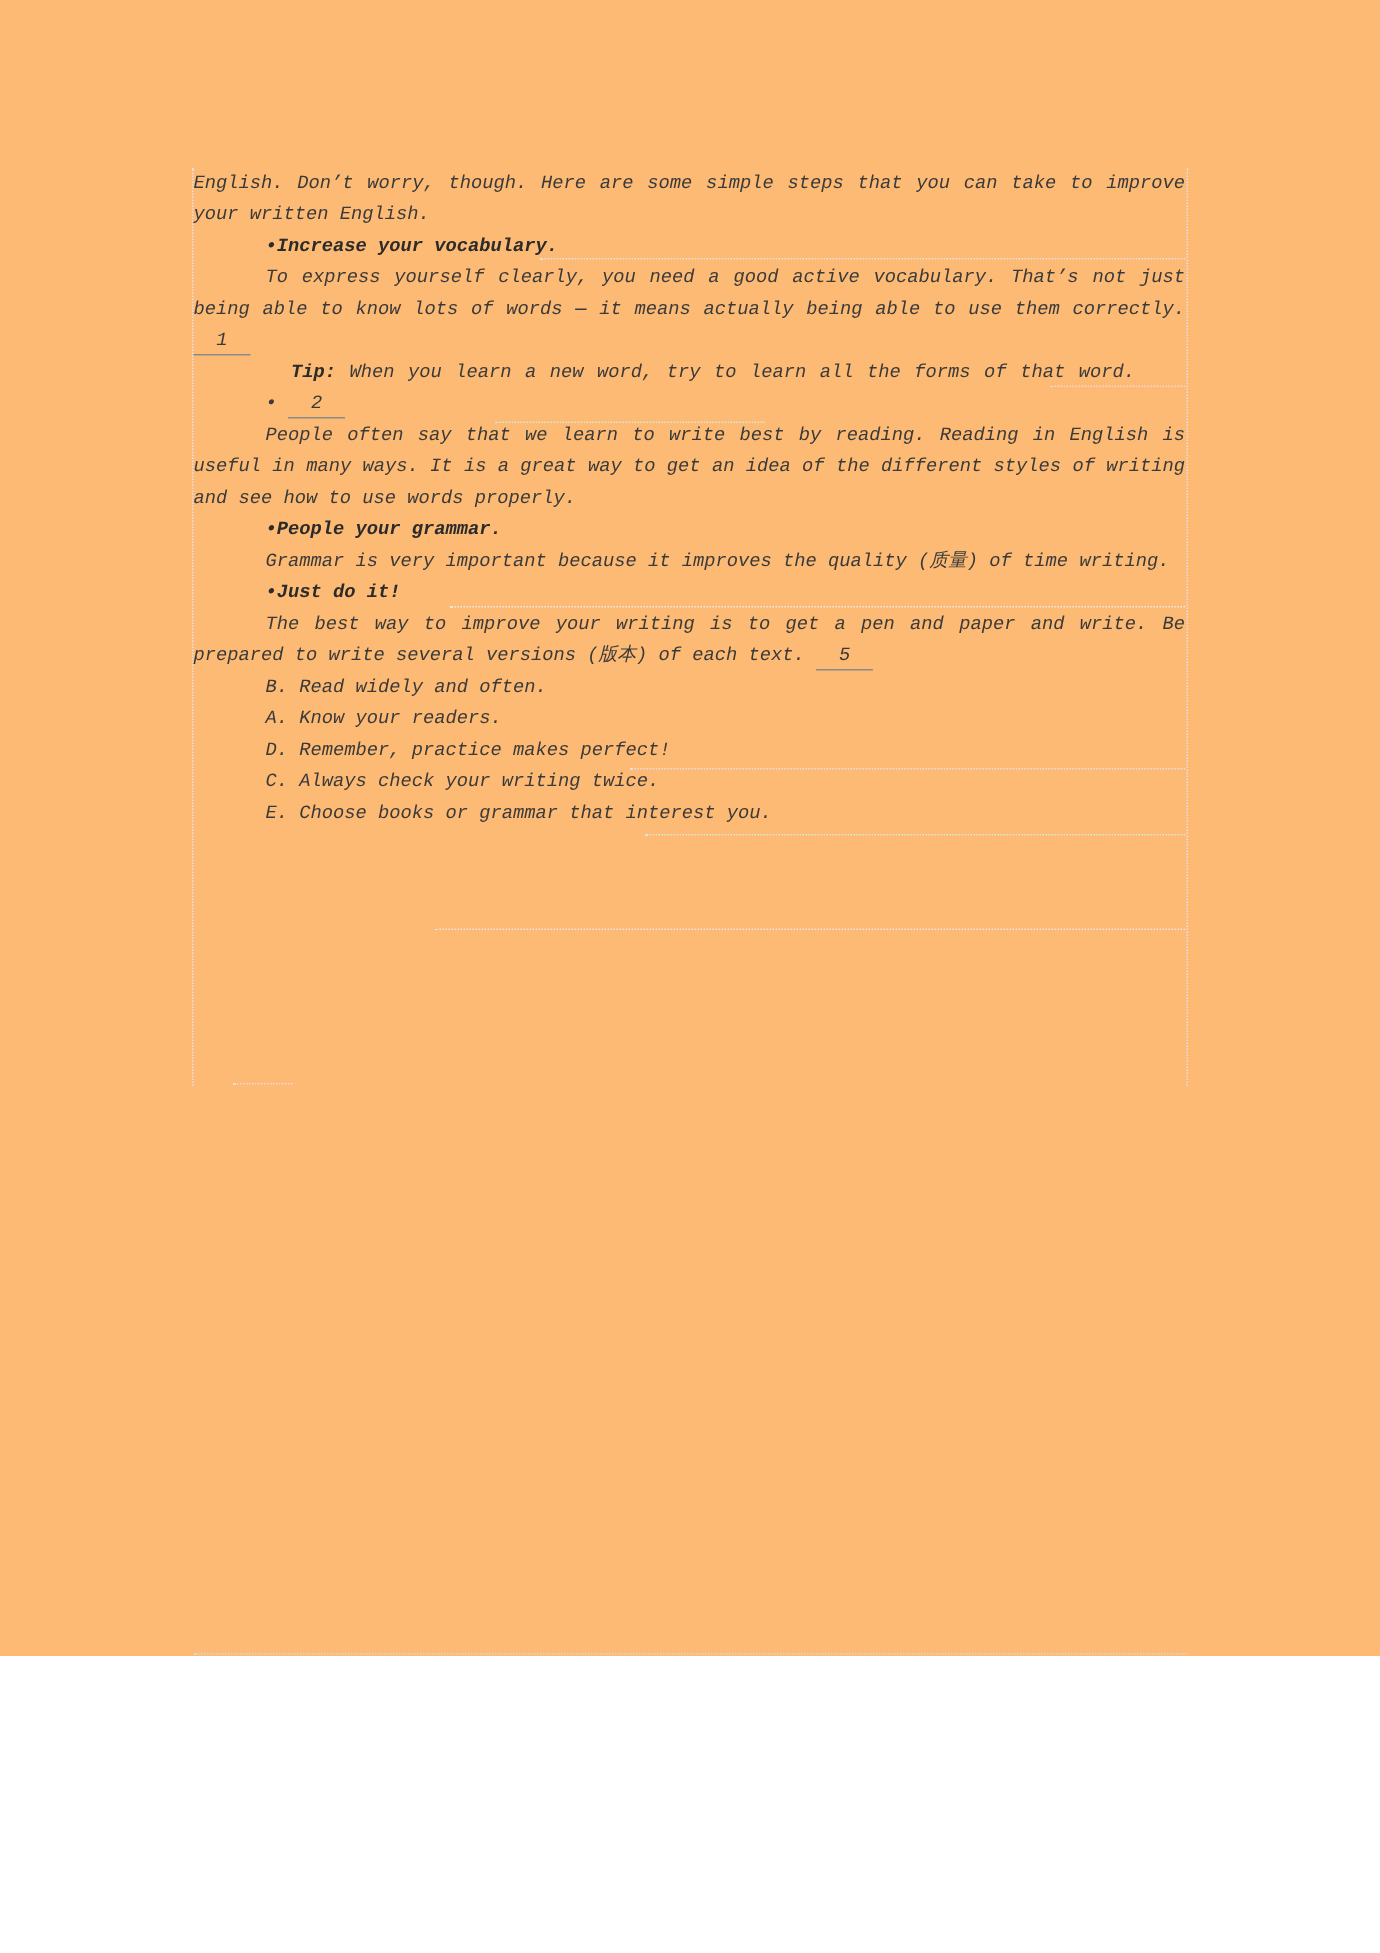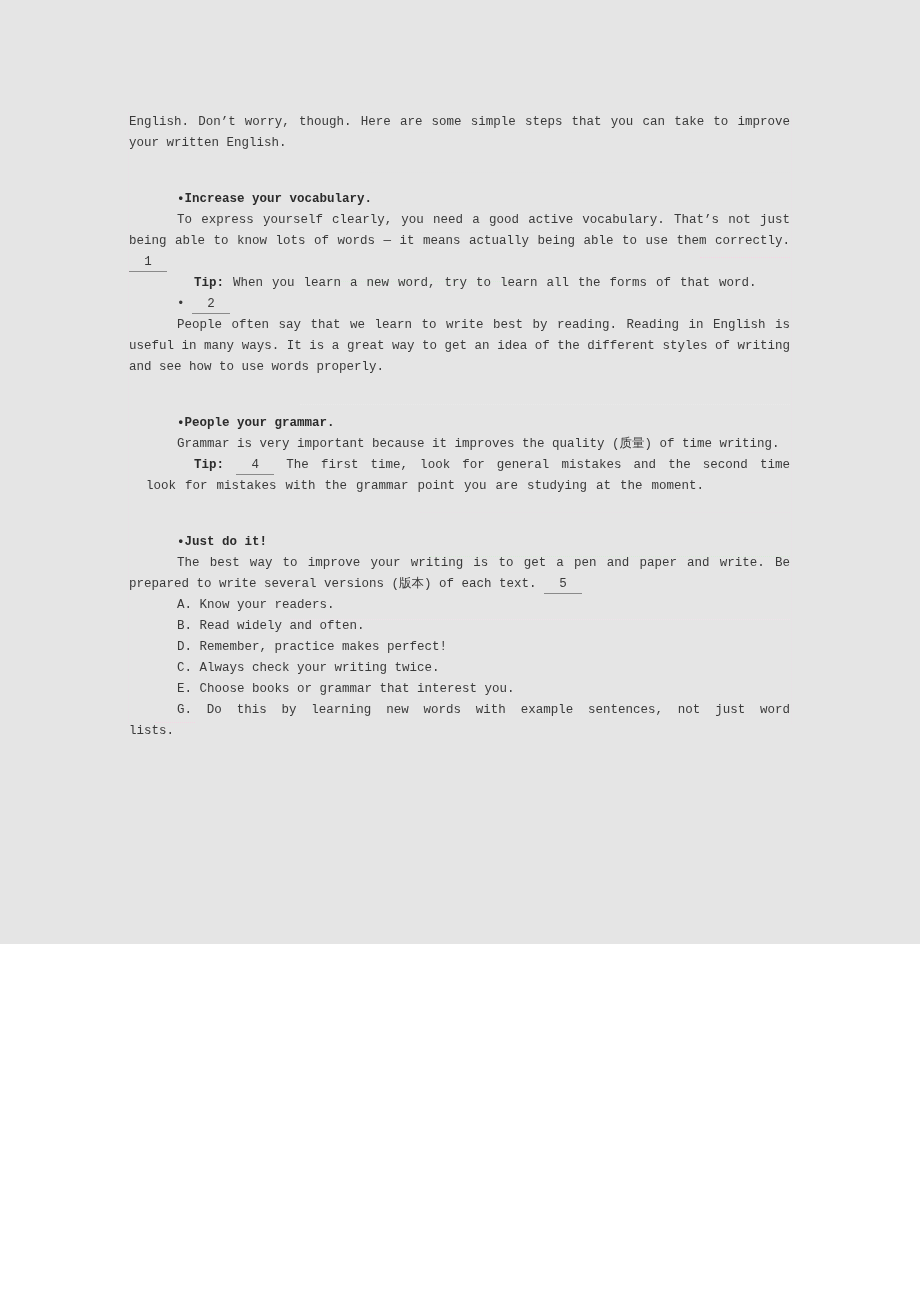--- a/index.html
+++ b/index.html
@@ -1,41 +1,42 @@
 <!DOCTYPE html>
 <html><head>
 <meta charset="utf-8">
 <style>
   html,body{margin:0;padding:0;background:#ffffff;}
   .sheet{
     position:relative;
     width:920px;
-    height:944px;
-    background:#e5e5e5;
+    height:1104px;
+    background:#fdba74;
     overflow:hidden;
     font-family:"Liberation Mono","DejaVu Sans Mono",monospace;
     color:#3a3a3a;
+    font-style:italic;
   }
   .doc-column{
     position:absolute;
     left:129px;
     top:112px;
     width:661px;
   }
   .para{
     margin:0;
     font-size:12.5px;
     line-height:21px;
     text-align:justify;
     letter-spacing:0;
     word-spacing:0;
     color:#3a3a3a;
   }
   .ind{text-indent:48px;}
-  .bold{font-weight:700;color:#2b2b2b;margin-top:35px;}
+  .bold{font-weight:700;color:#2b2b2b;}
   .tip{word-spacing:1.5px;margin-left:17px;}
   .wide{word-spacing:4px;}
   .b{font-weight:700;color:#2b2b2b;}
   .blank{
     display:inline-block;
     width:38px;
     text-align:center;
     text-indent:0;
     border-bottom:1px solid #8a8a8a;
     line-height:17px;
@@ -84,28 +85,26 @@
 
   <div class="doc-column" id="doc">
       <p class="para"><span>English. Don’t worry, though. Here are some simple steps that you can take to improve your written English.</span></p>
       <p class="para ind bold"><span>•Increase your vocabulary.</span></p>
       <p class="para ind"><span>To express yourself clearly, you need a good active vocabulary. That’s not just being able to know lots of words — it means actually being able to use them correctly. </span><span class="blank">1</span></p>
       <p class="para ind tip"><span class="b">Tip:</span><span> When you learn a new word, try to learn all the forms of that word.</span></p>
       <p class="para ind"><span>• </span><span class="blank">2</span></p>
       <p class="para ind"><span>People often say that we learn to write best by reading. Reading in English is useful in many ways. It is a great way to get an idea of the different styles of writing and see how to use words properly.</span></p>
       <p class="para ind bold"><span>•People your grammar.</span></p>
       <p class="para ind"><span>Grammar is very important because it improves the quality (质量) of time writing.</span></p>
-      <p class="para ind tip"><span class="b">Tip:</span><span> </span><span class="blank">4</span><span> The first time, look for general mistakes and the second time look for mistakes with the grammar point you are studying at the moment.</span></p>
       <p class="para ind bold"><span>•Just do it!</span></p>
       <p class="para ind"><span>The best way to improve your writing is to get a pen and paper and write. Be prepared to write several versions (版本) of each text. </span><span class="blank">5</span></p>
+      <p class="para ind"><span>B. Read widely and often.</span></p>
       <p class="para ind"><span>A. Know your readers.</span></p>
-      <p class="para ind"><span>B. Read widely and often.</span></p>
       <p class="para ind"><span>D. Remember, practice makes perfect!</span></p>
       <p class="para ind"><span>C. Always check your writing twice.</span></p>
       <p class="para ind"><span>E. Choose books or grammar that interest you.</span></p>
-      <p class="para ind wide"><span>G. Do this by learning new words with example sentences, not just word lists.</span></p>
     </div>
 
   <p class="footer-title">课时作业(八)</p>
 
   <p class="footer-numeral">Ⅰ.</p>
 
 </div>
 
 </body></html>

